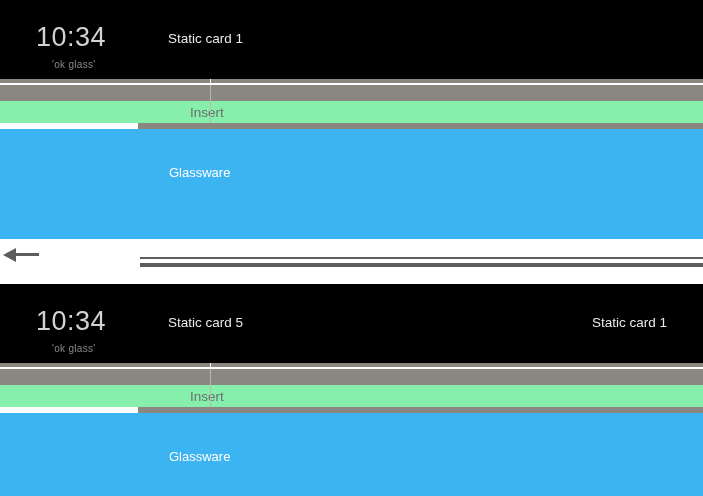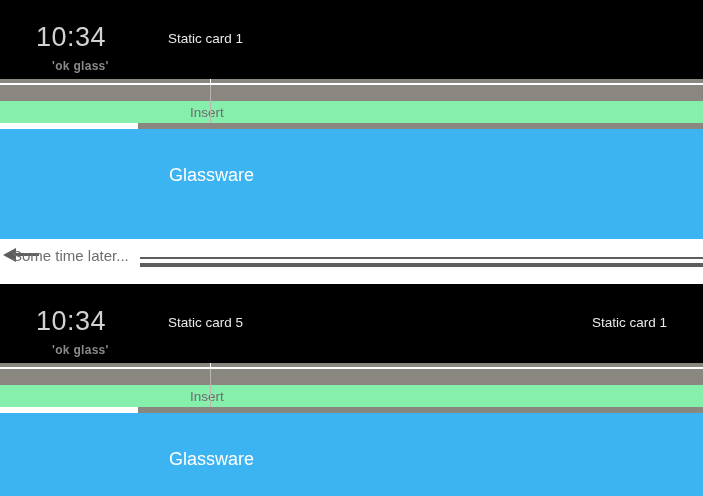--- a/index.html
+++ b/index.html
@@ -28,24 +28,23 @@
     left: 36px;
     font-size: 27px;
     font-weight: 300;
     letter-spacing: 0.5px;
     color: #d2d2d2;
     font-family: "Liberation Sans", sans-serif;
   }
   .okglass {
     position: absolute;
     left: 52px;
-    font-size: 12px;
+    font-size: 10px;
     color: #8a8a8a;
     letter-spacing: 0.3px;
-    font-weight: bold;
   }
   .cardlabel {
     position: absolute;
     font-size: 13.5px;
     color: #e9e9e9;
     white-space: nowrap;
   }
 
   
   .graybar { background: #8a8781; }
@@ -56,21 +55,21 @@
     position: absolute;
     font-size: 13.5px;
     color: #6d6d6d;
     white-space: nowrap;
   }
 
   
   .blueband { background: #3db4f2; }
   .bluelabel {
     position: absolute;
-    font-size: 18px;
+    font-size: 13px;
     color: #ffffff;
     white-space: nowrap;
   }
 
   
   .vtick {
     position: absolute;
     width: 1px;
     background: #ffffff;
   }
@@ -129,21 +128,20 @@
   <div class="band blueband" style="top:129px;height:110px;">
     <div class="bluelabel" style="top:36px;left:169px;">Glassware</div>
   </div>
   <div style="position:absolute;top:129px;left:0px;width:10px;height:110px;background:#3db4f2;"></div>
 
   <div class="band" style="top:239px;height:45px;background:#ffffff;"></div>
 
   <div class="arrowhead" style="top:248px;left:3px;"></div>
   <div class="arrowtail" style="top:253px;left:13px;width:26px;"></div>
 
-  <div class="translabel" style="top:247px;left:12px;">Some time later...</div>
 
   <div class="arrowtail" style="top:257px;left:140px;width:563px;height:2px;"></div>
   <div class="arrowtail" style="top:263px;left:140px;width:563px;height:4px;"></div>
   <div class="arrowtail" style="top:263px;left:0px;width:140px;height:0px;"></div>
 
   <div class="band cardstrip" style="top:284px;height:79px;">
     <div class="clock" style="top:22px;">10:34</div>
     <div class="okglass" style="top:59px;">'ok glass'</div>
     <div class="cardlabel" style="top:31px;left:168px;">Static card 5</div>
     <div class="cardlabel" style="top:31px;left:592px;">Static card 1</div>

